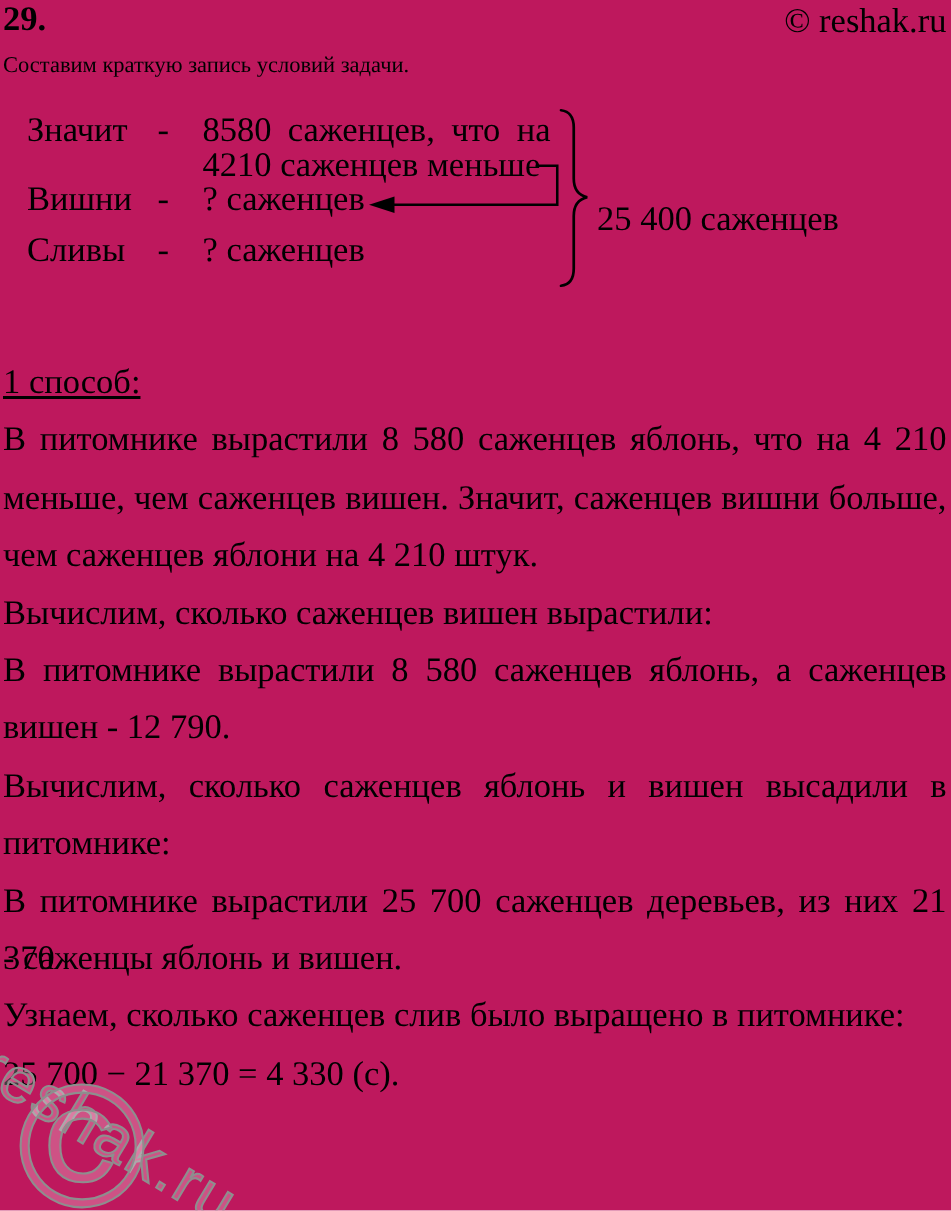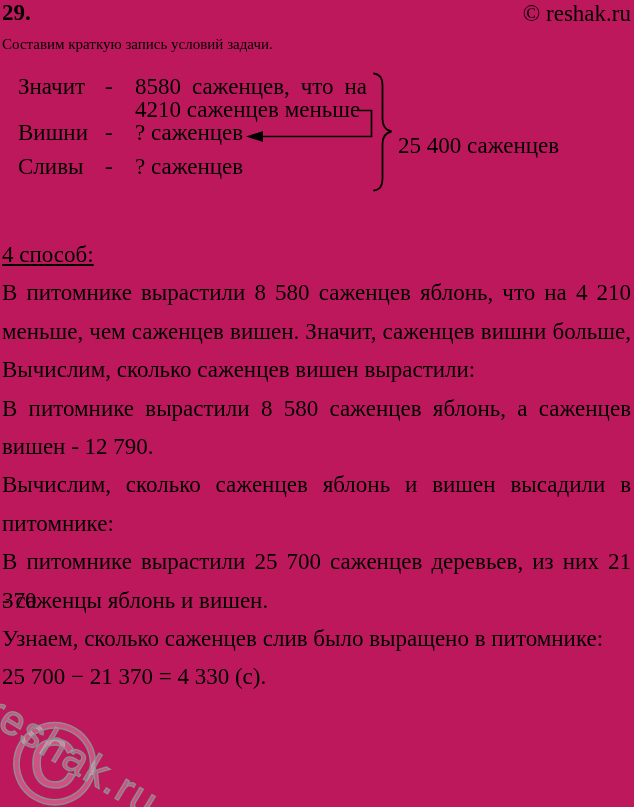--- a/index.html
+++ b/index.html
@@ -60,23 +60,24 @@
     <svg class="nt-svg" width="634" height="220">
       <path d="M357,110.5 L371.5,110.5 L371.5,136.5 L250,136.5" fill="none" stroke="#000" stroke-width="1.7"></path>
       <polygon points="246,136.5 263,131 263,142" fill="#000"></polygon>
       <path d="M374,73.5 Q382.5,74.5 382.5,85 L382.5,119 Q382.5,129.5 391.5,131.5 Q382.5,133.5 382.5,144 L382.5,179 Q382.5,189.5 374,190.5" fill="none" stroke="#000" stroke-width="1.8" stroke-linecap="round"></path>
     </svg>
 
     <div class="nt nt-total">25 400 саженцев</div>
   </div>
 
   <div class="solution">
-    <div class="ln u">4 способ:</div>
+    <div class="ln u">1 способ:</div>
     <div class="ln j">В питомнике вырастили 8 580 саженцев яблонь, что на 4 210</div>
     <div class="ln j">меньше, чем саженцев вишен. Значит, саженцев вишни больше,</div>
+    <div class="ln">чем саженцев яблони на 4 210 штук.</div>
     <div class="ln">Вычислим, сколько саженцев вишен вырастили:</div>
     <div class="ln j">В питомнике вырастили 8 580 саженцев яблонь, а саженцев</div>
     <div class="ln">вишен - 12 790.</div>
     <div class="ln j">Вычислим, сколько саженцев яблонь и вишен высадили в</div>
     <div class="ln">питомнике:</div>
     <div class="ln j">В питомнике вырастили 25 700 саженцев деревьев, из них 21 370</div>
     <div class="ln">- саженцы яблонь и вишен.</div>
     <div class="ln">Узнаем, сколько саженцев слив было выращено в питомнике:</div>
     <div class="ln">25 700 − 21 370 = 4 330 (с).</div>
   </div>

